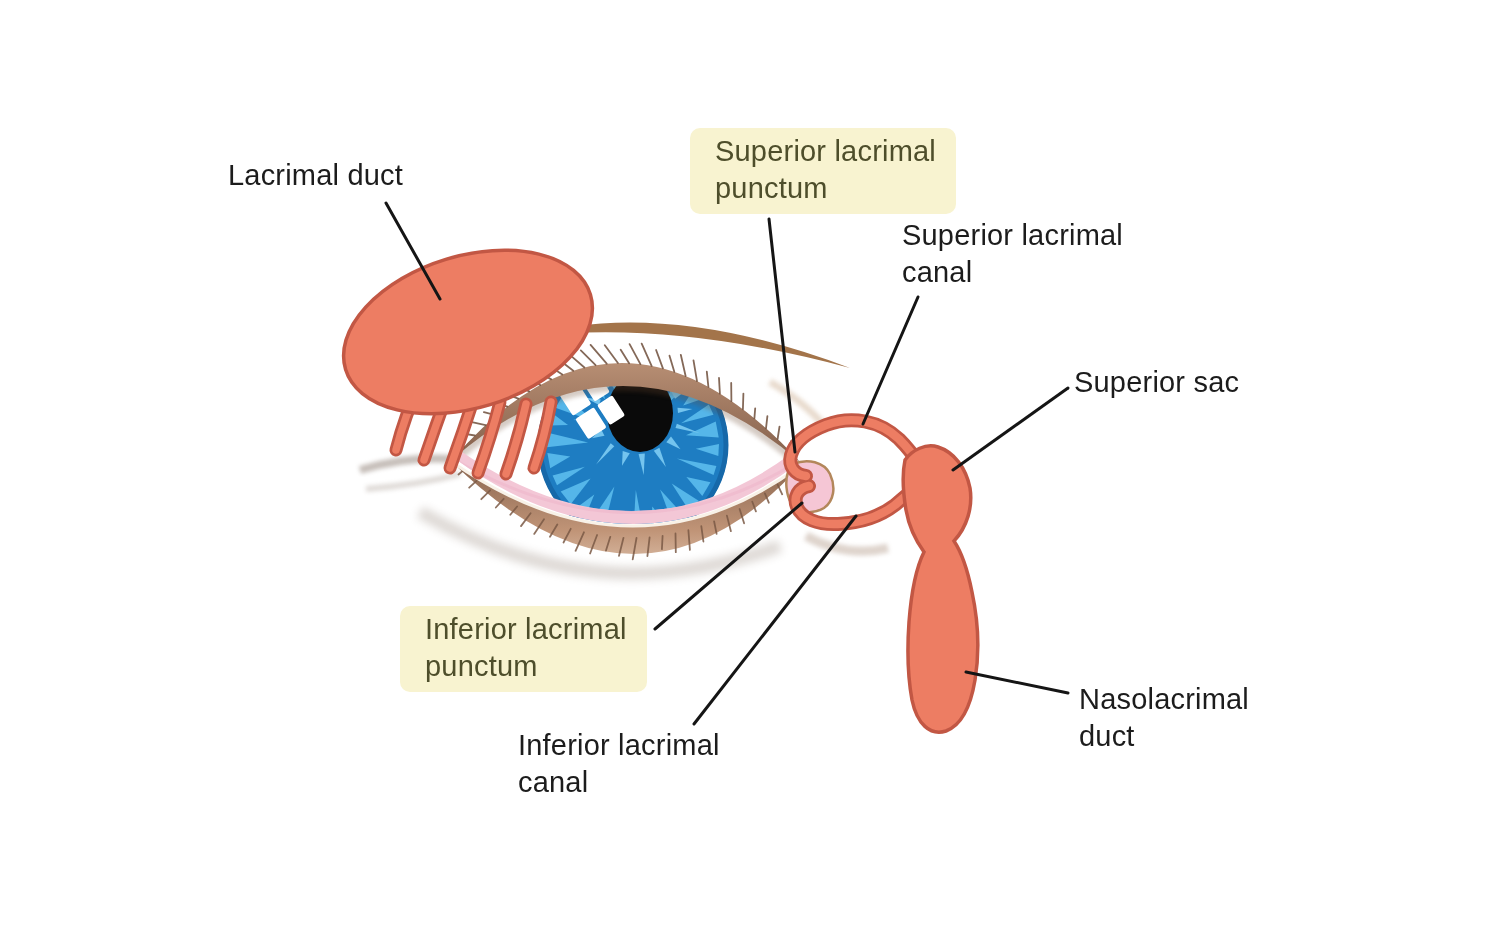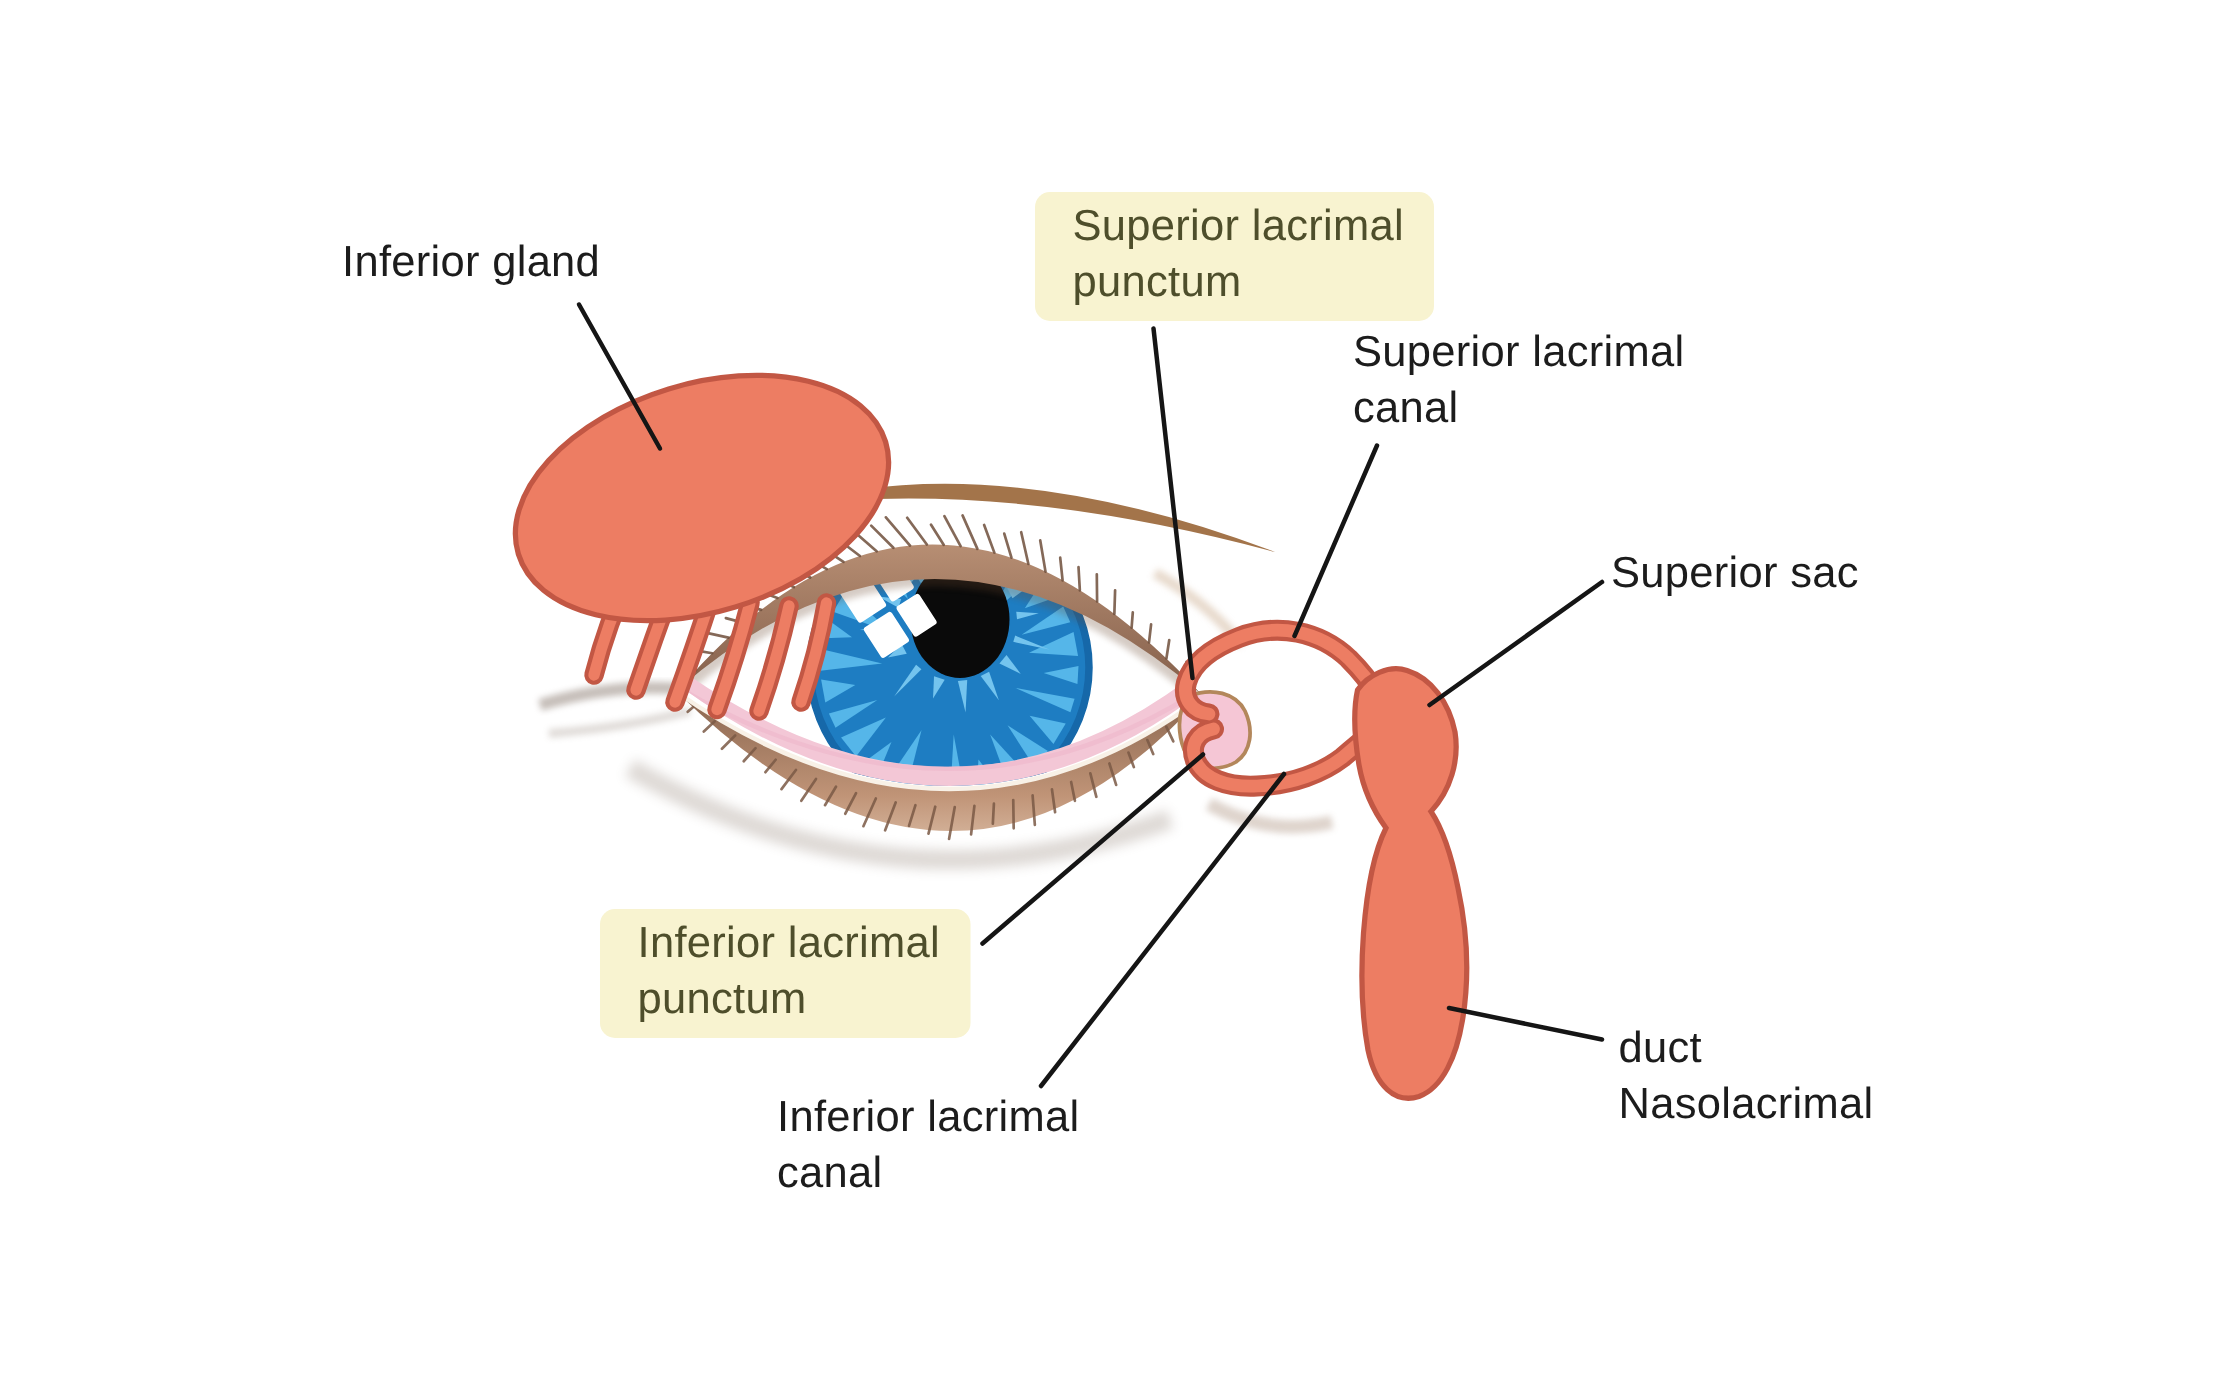--- a/index.html
+++ b/index.html
@@ -230,21 +230,21 @@
     <line x1="386" y1="203" x2="440" y2="299"></line>
     <line x1="769" y1="219" x2="795" y2="452"></line>
     <line x1="918" y1="297" x2="863" y2="424"></line>
     <line x1="1068" y1="388" x2="953" y2="470"></line>
     <line x1="655" y1="629" x2="802" y2="503"></line>
     <line x1="694" y1="724" x2="856" y2="516"></line>
     <line x1="1068" y1="693" x2="966" y2="672"></line>
   </g>
 </svg>
 
-<div class="lbl" style="left:228px; top:157px">Inferior gland</div>
+<div class="lbl" style="left:228px; top:157px">Lacrimal duct</div>
 
 <div class="lbl hl" style="left:690px; top:128px">
   <div>Superior lacrimal</div>
   <div>punctum</div>
 </div>
 
 <div class="lbl" style="left:902px; top:217px">
   <div>Superior lacrimal</div>
   <div>canal</div>
 </div>
@@ -255,17 +255,17 @@
   <div>Inferior lacrimal</div>
   <div>punctum</div>
 </div>
 
 <div class="lbl" style="left:518px; top:727px">
   <div>Inferior lacrimal</div>
   <div>canal</div>
 </div>
 
 <div class="lbl" style="left:1079px; top:681px">
+  <div>Nasolacrimal</div>
   <div>duct</div>
-  <div>Nasolacrimal</div>
 </div>
 
 </div>
 
 </body></html>

